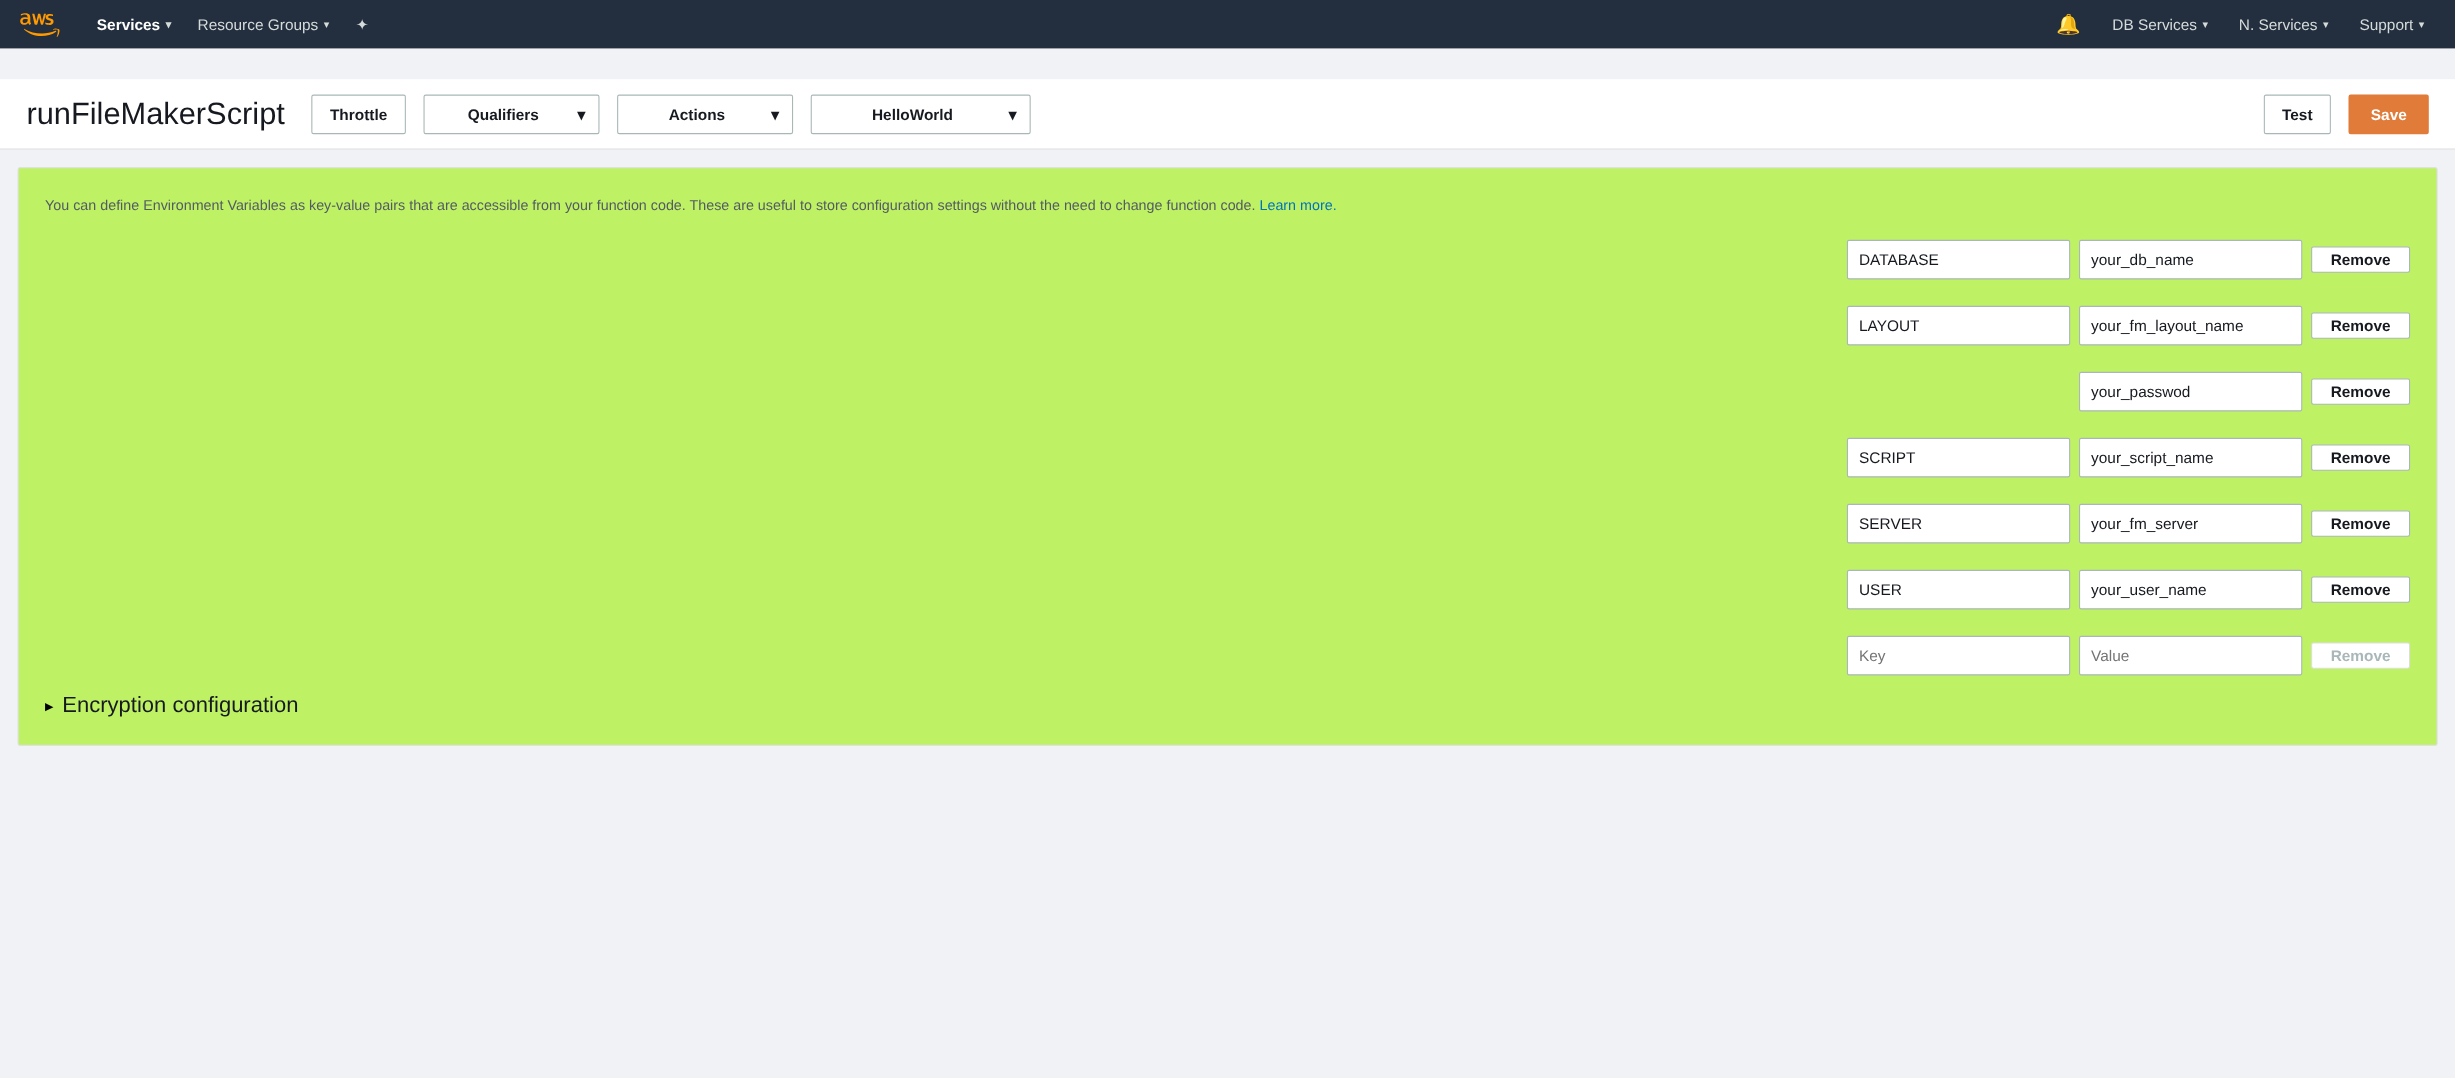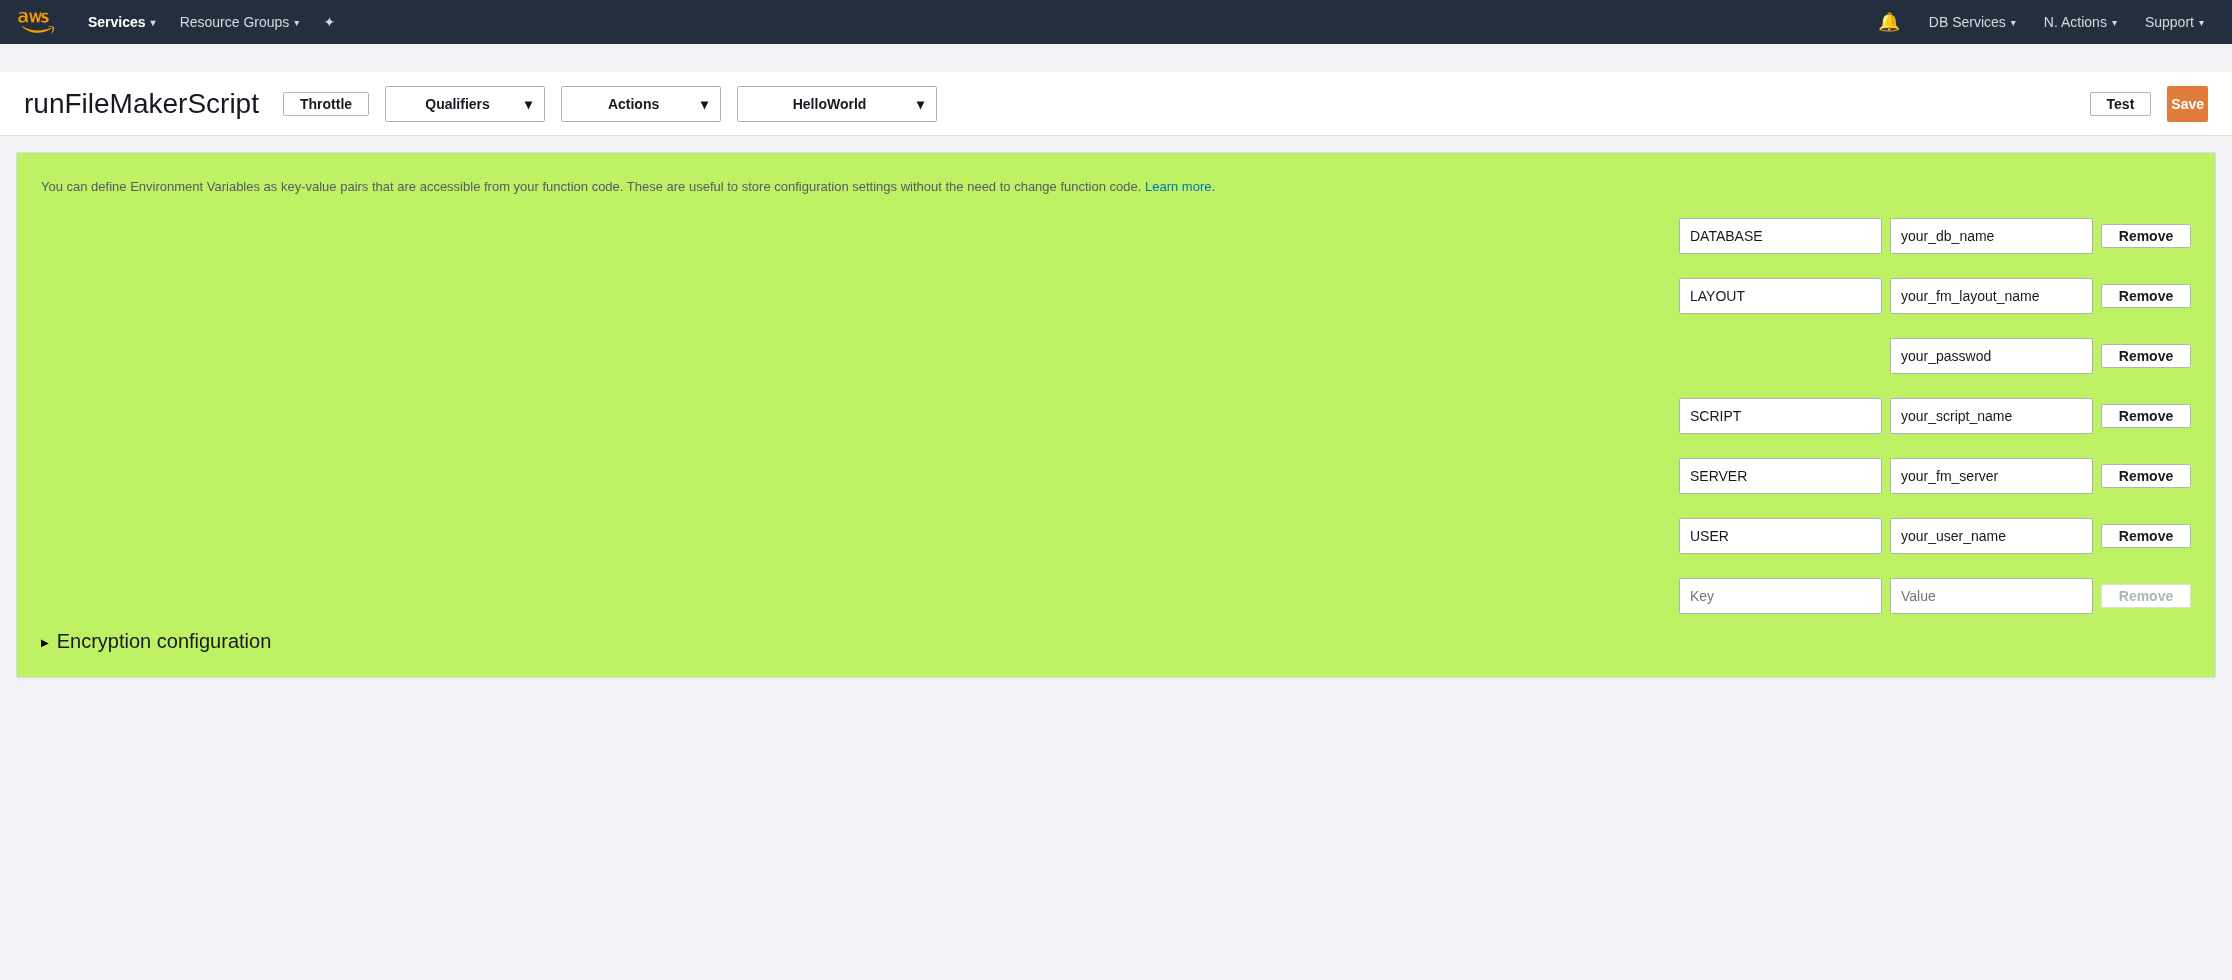--- a/index.html
+++ b/index.html
@@ -64,21 +64,21 @@
       gap: 16px;
       margin-top: 28px;
     }
     .page-title {
       font-size: 28px;
       font-weight: 300;
       color: #16191f;
       margin-right: 8px;
     }
     .header-btn {
-      height: 24px;
+      height: 36px;
       padding: 0 16px;
       border: 1px solid #aab7b8;
       background: #fff;
       color: #16191f;
       font-size: 14px;
       font-weight: 600;
       border-radius: 2px;
       cursor: pointer;
       display: flex;
       align-items: center;
@@ -98,21 +98,21 @@
       align-items: center;
       gap: 8px;
       min-width: 160px;
     }
     .qualifier-select {
       min-width: 200px;
     }
     .dropdown-flex { flex: 1; }
     .header-btn-save {
       height: 36px;
-      padding: 0 4px;
+      padding: 0 20px;
       background: #e07b39;
       color: #fff;
       font-size: 14px;
       font-weight: 700;
       border: none;
       border-radius: 2px;
       cursor: pointer;
     }
     .header-spacer { flex: 1; }
 
@@ -244,21 +244,21 @@
 
   <div class="nav-right">
     <div class="nav-bell">🔔</div>
 
     <div class="nav-item">
       <span>DB Services</span>
       <span class="chevron-small">▾</span>
     </div>
 
     <div class="nav-item">
-      <span>N. Actions</span>
+      <span>N. Services</span>
       <span class="chevron-small">▾</span>
     </div>
 
     <div class="nav-item">
       <span>Support</span>
       <span class="chevron-small">▾</span>
     </div>
   </div>
 </nav>
 

